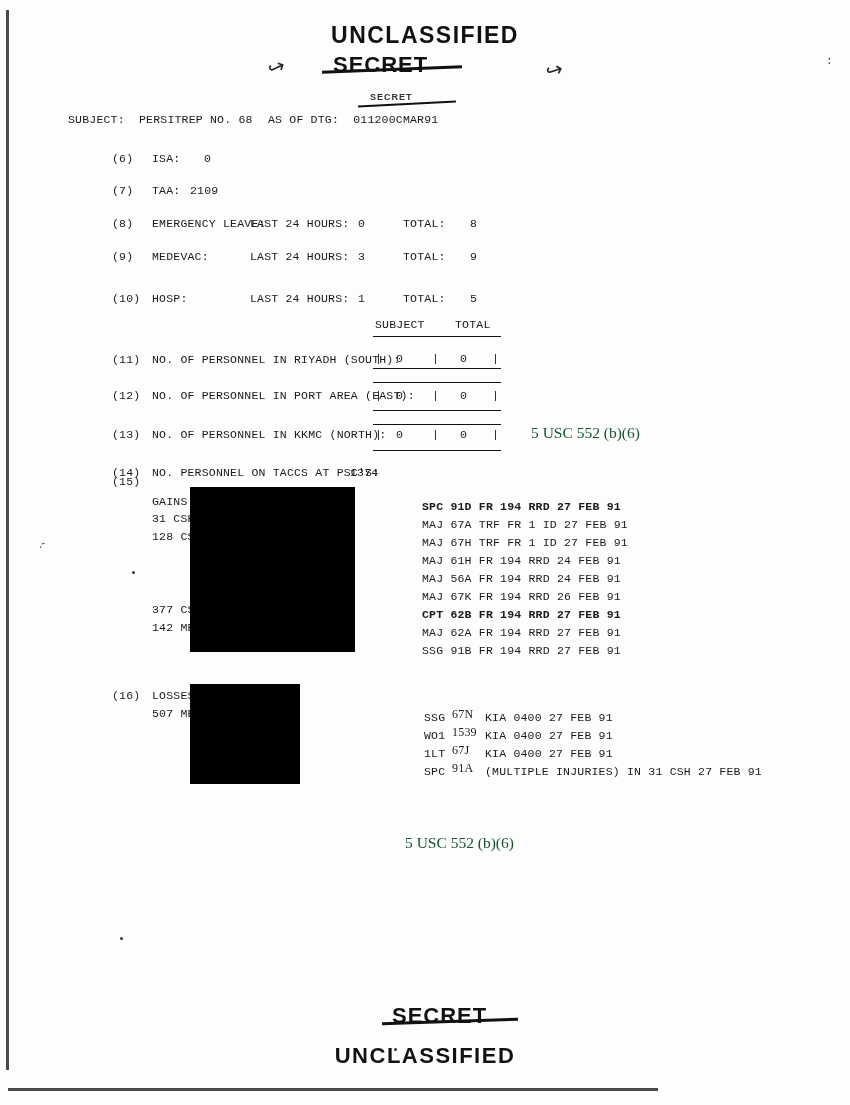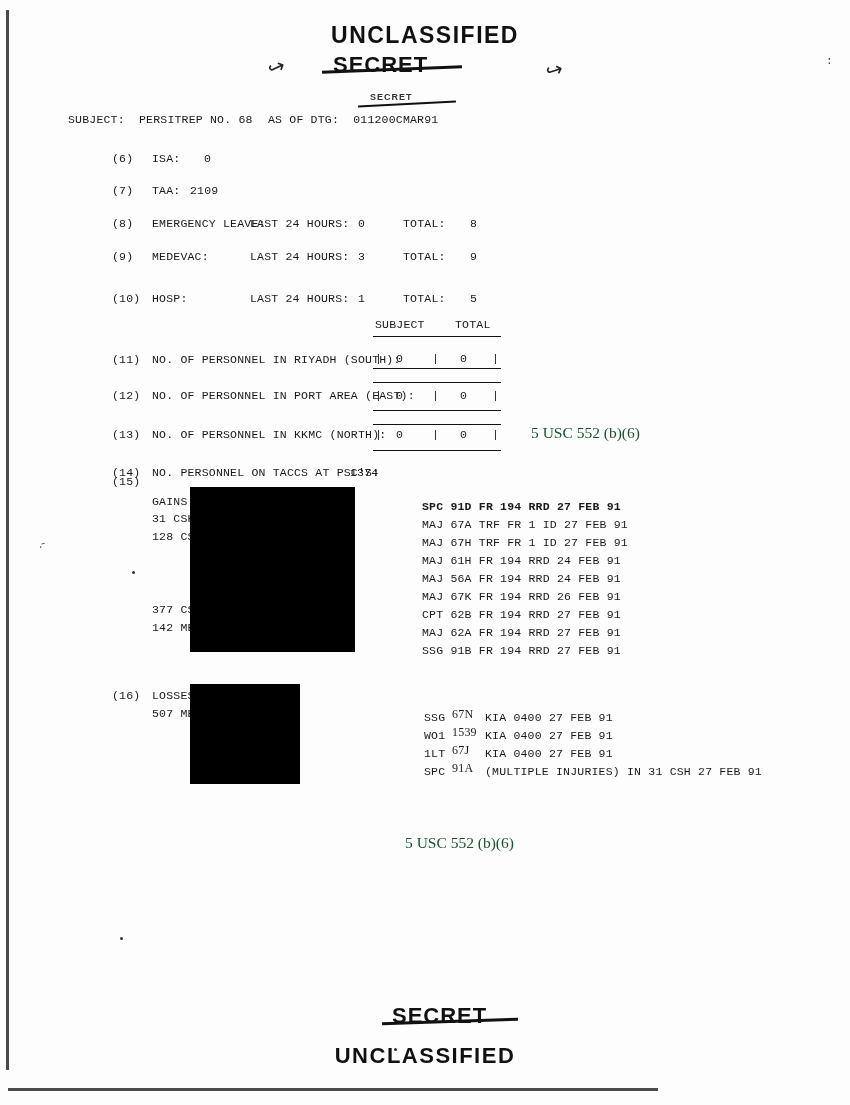--- a/index.html
+++ b/index.html
@@ -305,21 +305,21 @@
   <div class="tw" style="left:152px; top:621px;">142 MED</div>
 
   <div class="redaction" id="redact-gains"></div>
 
   <div class="tw" style="left:422px; top:500px;font-weight:bold;">SPC 91D FR 194 RRD 27 FEB 91</div>
   <div class="tw" style="left:422px; top:518px;">MAJ 67A TRF FR 1 ID 27 FEB 91</div>
   <div class="tw" style="left:422px; top:536px;">MAJ 67H TRF FR 1 ID 27 FEB 91</div>
   <div class="tw" style="left:422px; top:554px;">MAJ 61H FR 194 RRD 24 FEB 91</div>
   <div class="tw" style="left:422px; top:572px;">MAJ 56A FR 194 RRD 24 FEB 91</div>
   <div class="tw" style="left:422px; top:590px;">MAJ 67K FR 194 RRD 26 FEB 91</div>
-  <div class="tw" style="left:422px; top:608px;">CPT 62B FR 194 RRD 27 FEB 91</div>
+  <div class="tw" style="left:422px; top:608px;font-weight:bold;">CPT 62B FR 194 RRD 27 FEB 91</div>
   <div class="tw" style="left:422px; top:626px;">MAJ 62A FR 194 RRD 27 FEB 91</div>
   <div class="tw" style="left:422px; top:644px;">SSG 91B FR 194 RRD 27 FEB 91</div>
 
 
   <div class="tw item" style="top:689px;">(16)</div>
   <div class="tw" style="left:152px; top:689px;">LOSSES:</div>
   <div class="tw" style="left:152px; top:707px;">507 MED:</div>
 
   <div class="redaction" id="redact-losses"></div>
 

